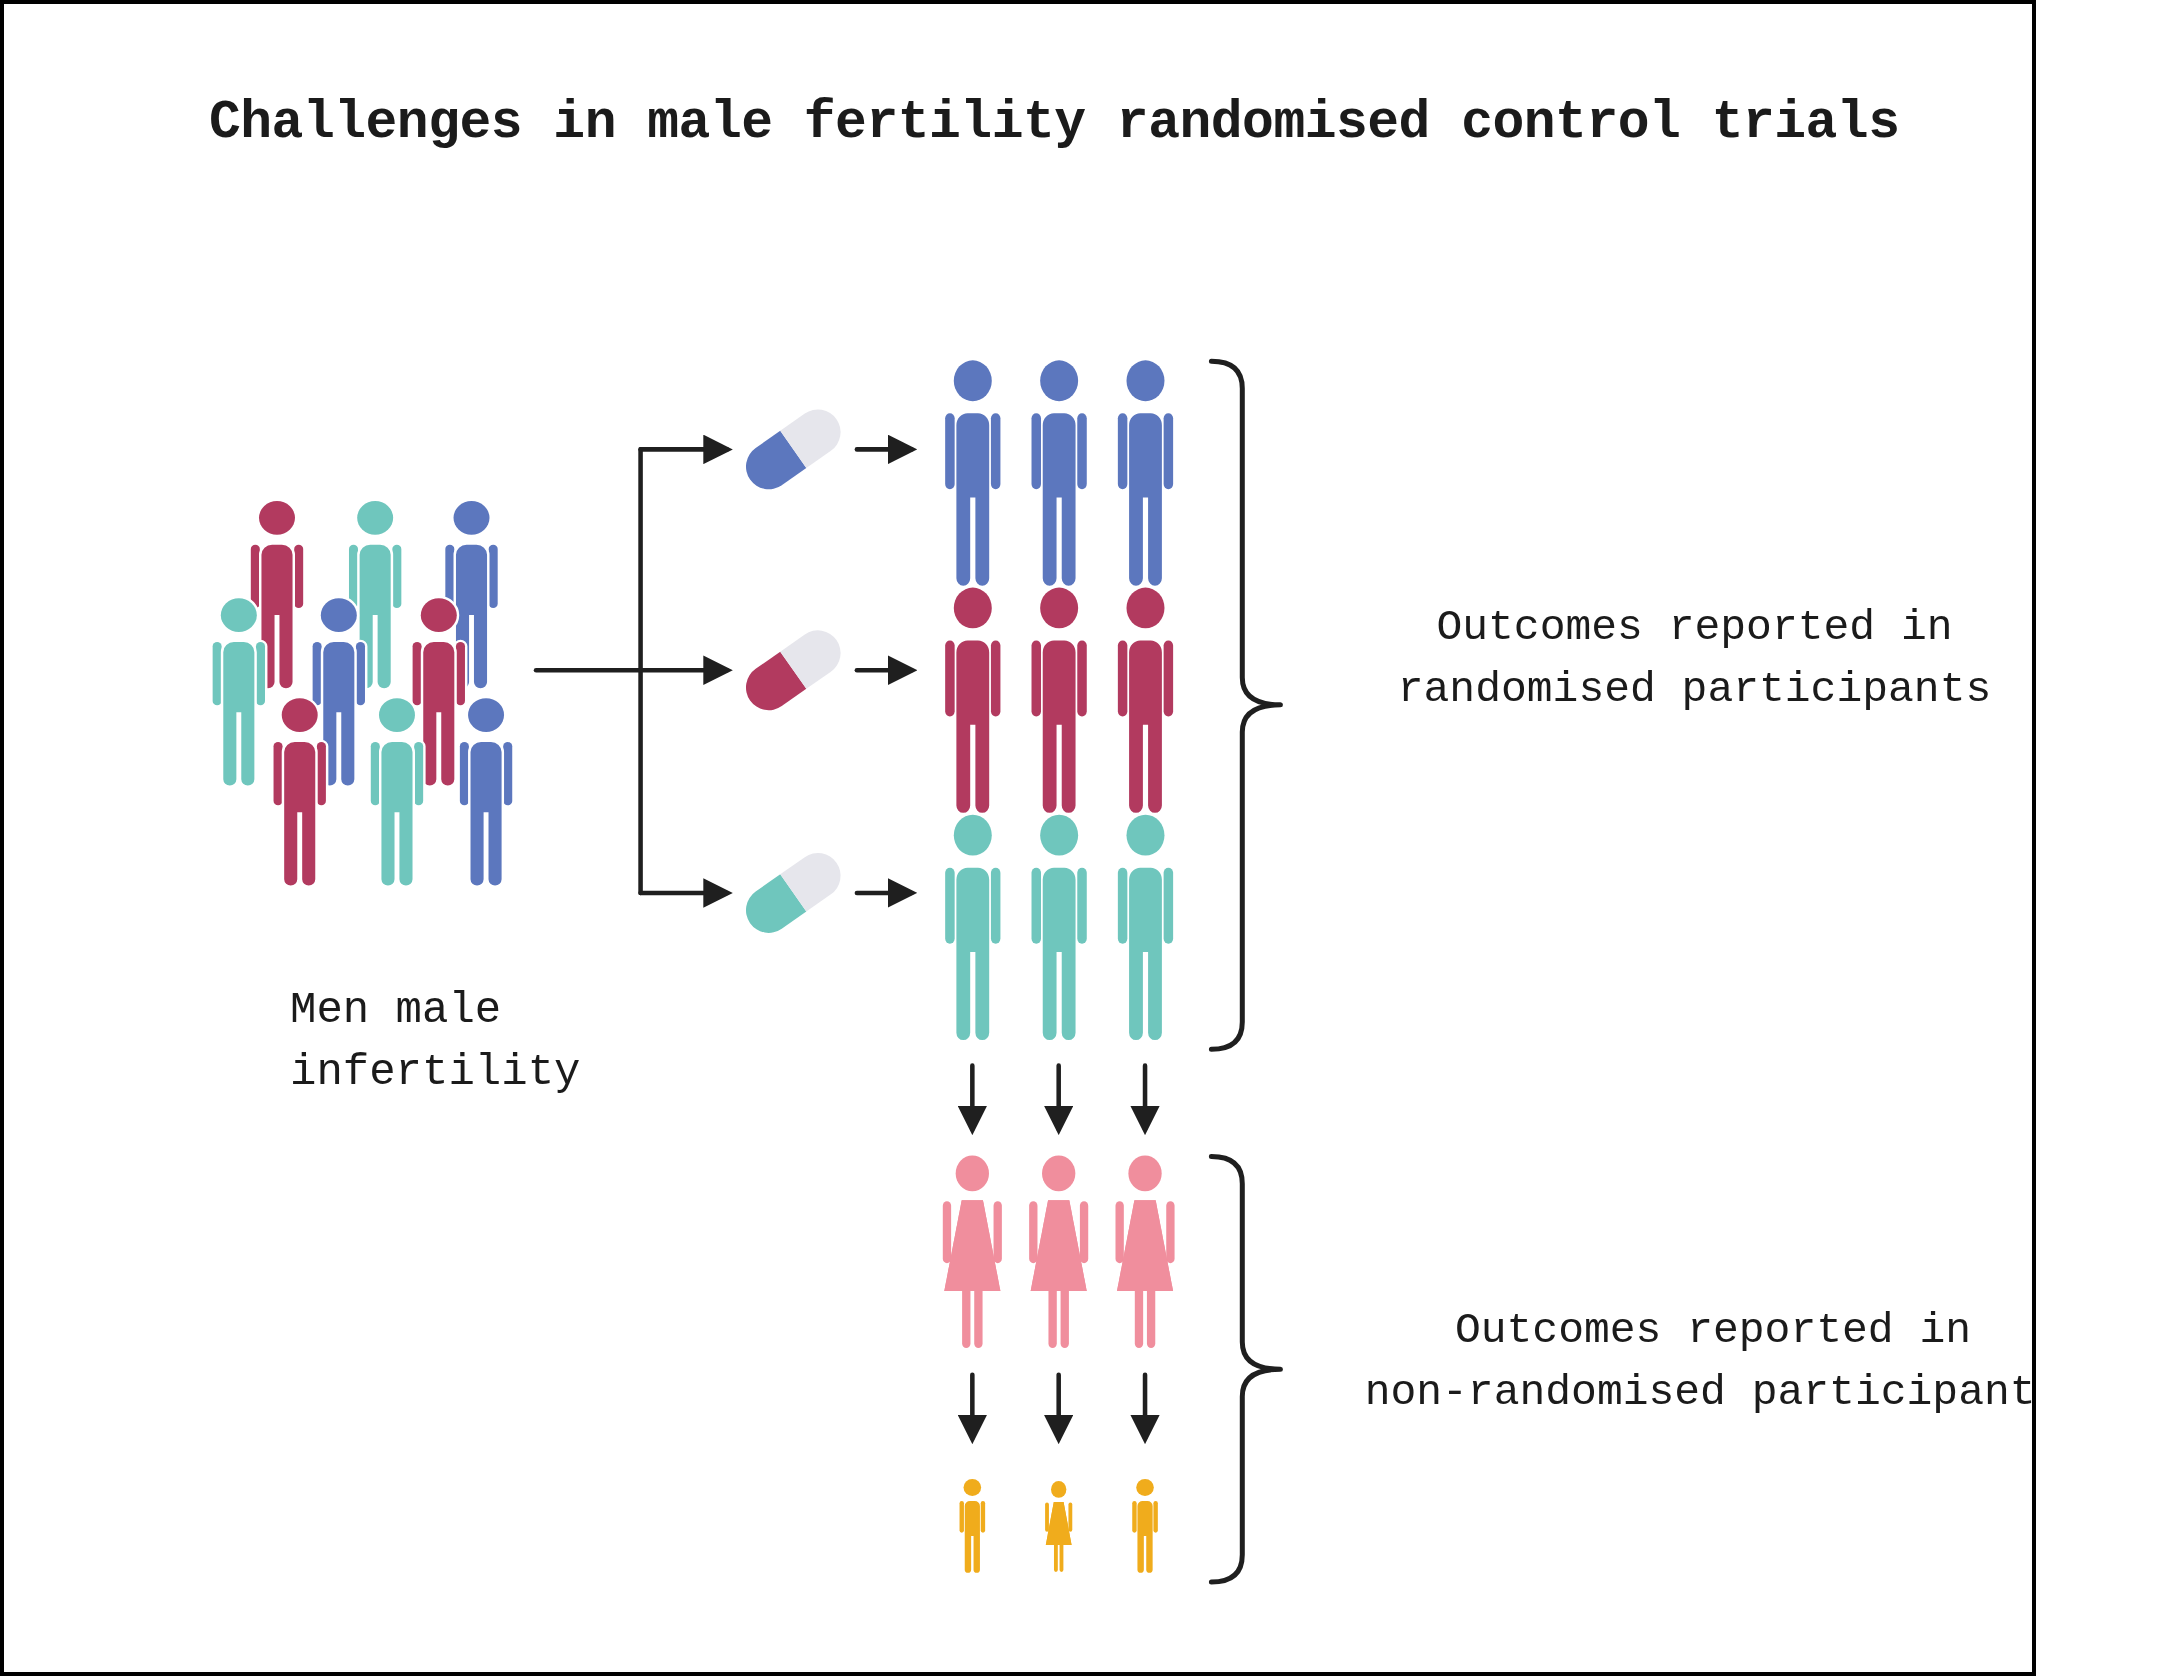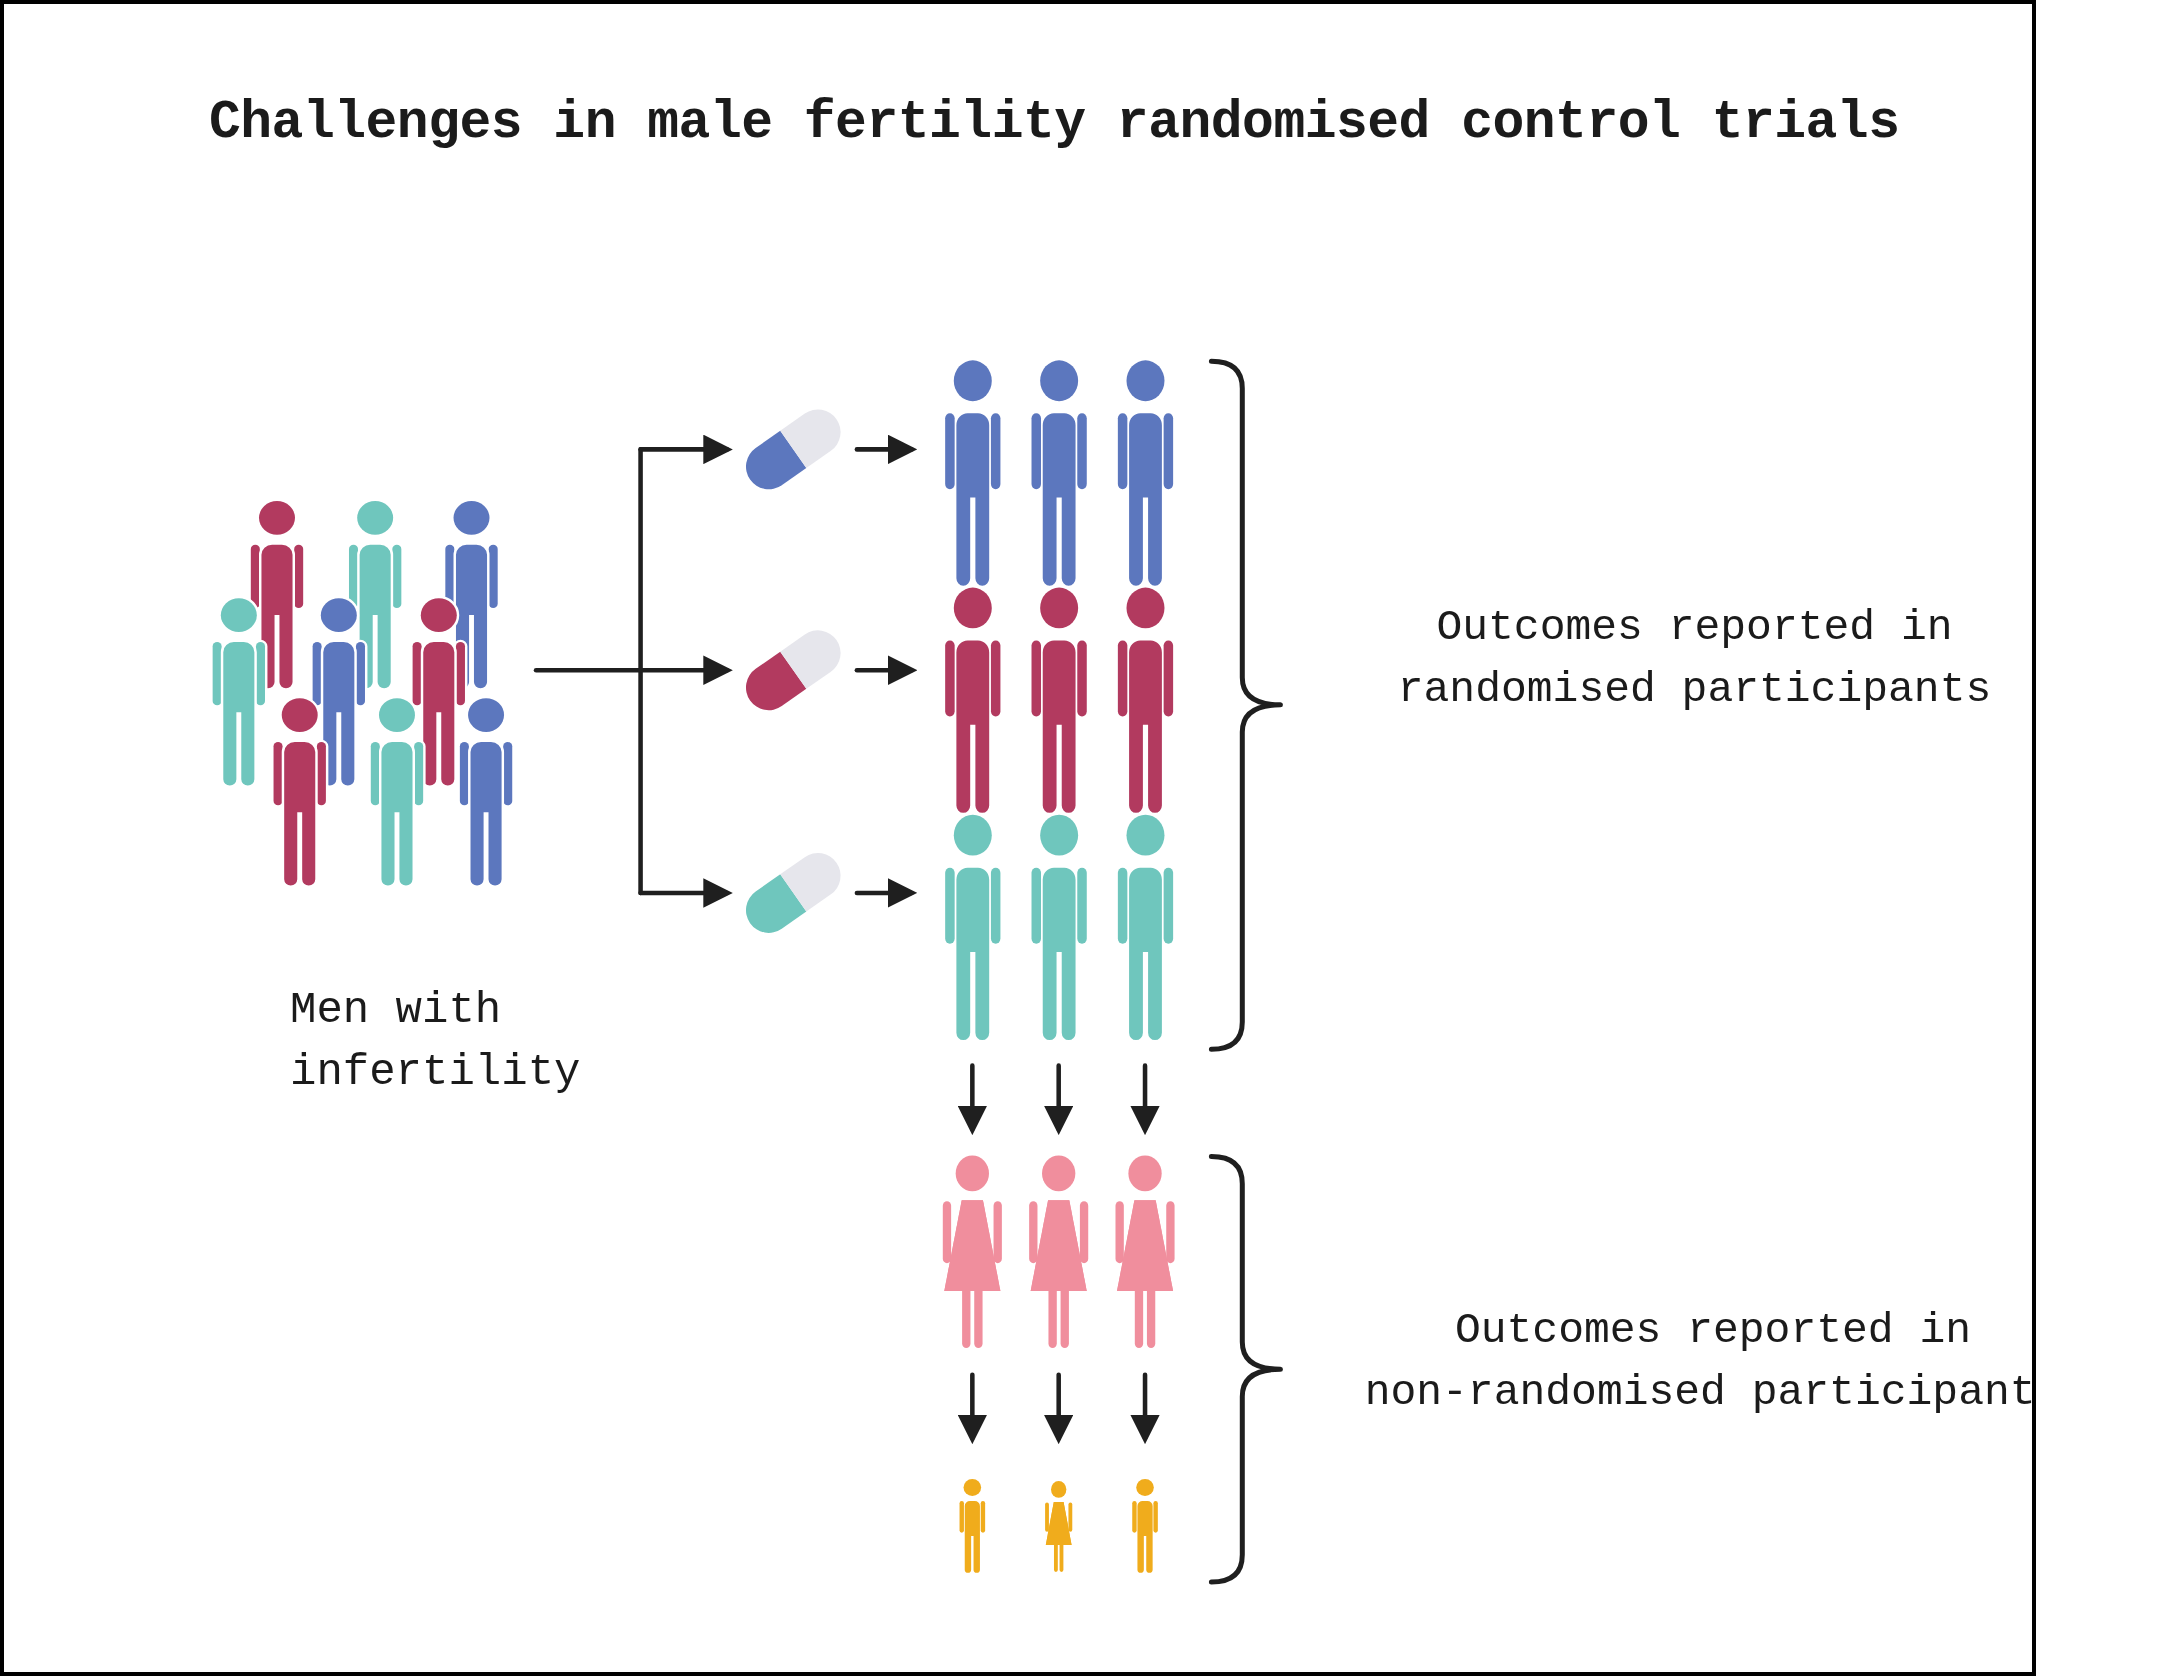--- a/index.html
+++ b/index.html
@@ -148,21 +148,21 @@
       <use href="#man" x="1043" y="1622" width="44" height="106" fill="#F0AC1C"></use>
       <use href="#woman" x="1137" y="1624" width="46" height="104" fill="#F0AC1C"></use>
       <use href="#man" x="1233" y="1622" width="44" height="106" fill="#F0AC1C"></use>
     </g>
 
     <path class="brace" d="M1328,393 Q1362,393 1362,423 V741 Q1362,771 1404,771 Q1362,771 1362,801 V1120 Q1362,1150 1328,1150" stroke="#1F1F1F"></path>
     <path class="brace" d="M1328,1268 Q1362,1268 1362,1298 V1472 Q1362,1502 1404,1502 Q1362,1502 1362,1532 V1706 Q1362,1736 1328,1736" stroke="#1F1F1F"></path>
   </svg>
 
   <div class="txt title">Challenges in male fertility randomised control trials</div>
-  <div class="txt men-label">Men with
+  <div class="txt men-label">Men male
 infertility</div>
   <div class="txt randomised-label">Outcomes reported in
 randomised participants</div>
   <div class="txt non-randomised-label">Outcomes reported in
 non-randomised participants</div>
 
 </div>
 
 
 </body></html>

